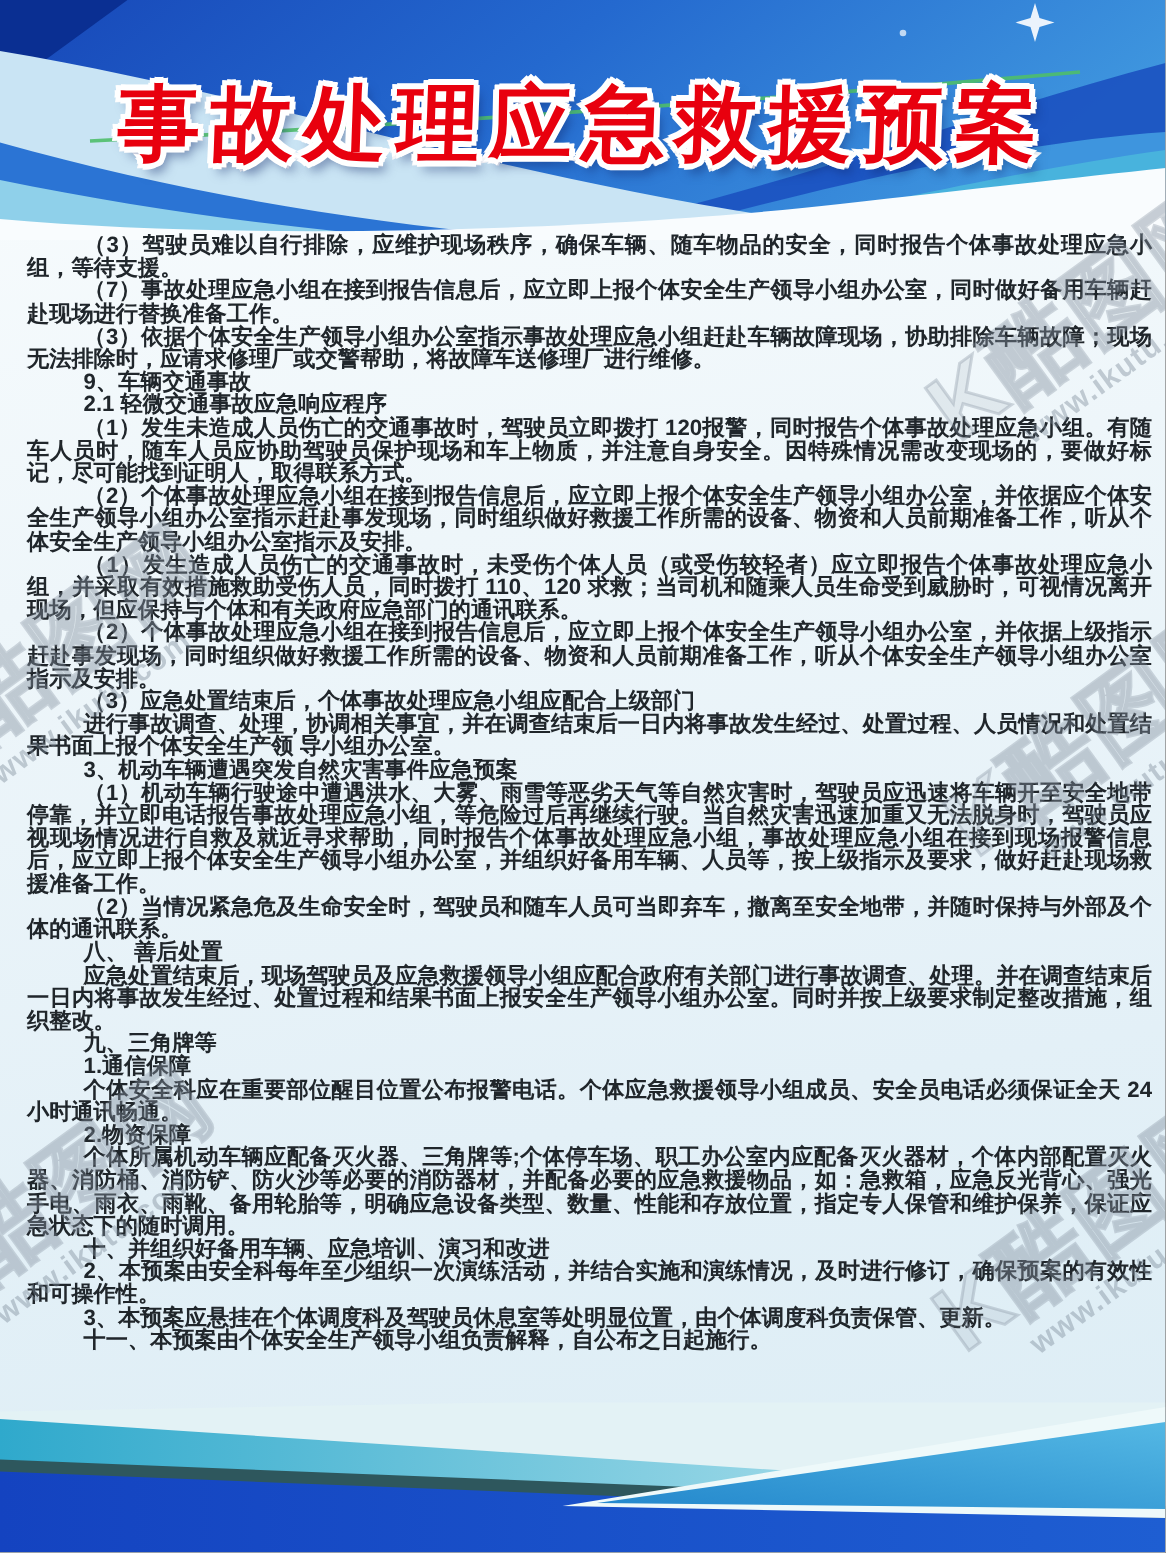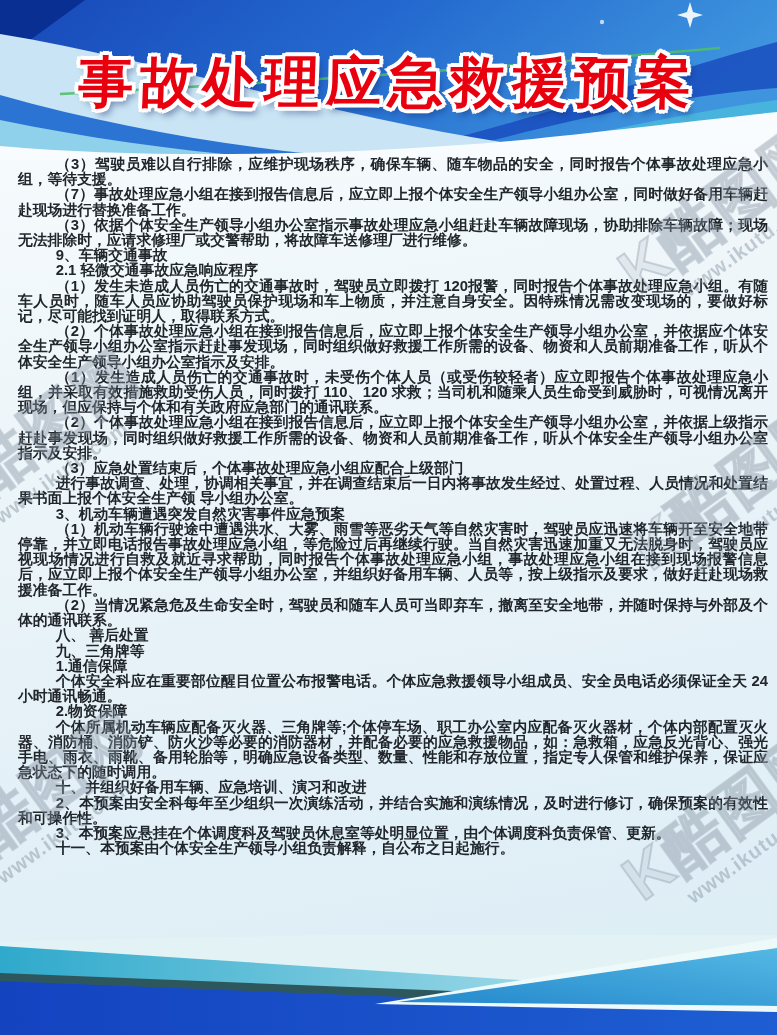--- a/index.html
+++ b/index.html
@@ -91,20 +91,21 @@
     <p>（1）发生未造成人员伤亡的交通事故时，驾驶员立即拨打 120报警，同时报告个体事故处理应急小组。有随车人员时，随车人员应协助驾驶员保护现场和车上物质，并注意自身安全。因特殊情况需改变现场的，要做好标记，尽可能找到证明人，取得联系方式。</p>
     <p>（2）个体事故处理应急小组在接到报告信息后，应立即上报个体安全生产领导小组办公室，并依据应个体安全生产领导小组办公室指示赶赴事发现场，同时组织做好救援工作所需的设备、物资和人员前期准备工作，听从个体安全生产领导小组办公室指示及安排。</p>
     <p>（1）发生造成人员伤亡的交通事故时，未受伤个体人员（或受伤较轻者）应立即报告个体事故处理应急小组，并采取有效措施救助受伤人员，同时拨打 110、120 求救；当司机和随乘人员生命受到威胁时，可视情况离开现场，但应保持与个体和有关政府应急部门的通讯联系。</p>
     <p>（2）个体事故处理应急小组在接到报告信息后，应立即上报个体安全生产领导小组办公室，并依据上级指示赶赴事发现场，同时组织做好救援工作所需的设备、物资和人员前期准备工作，听从个体安全生产领导小组办公室指示及安排。</p>
     <p>（3）应急处置结束后，个体事故处理应急小组应配合上级部门</p>
     <p>进行事故调查、处理，协调相关事宜，并在调查结束后一日内将事故发生经过、处置过程、人员情况和处置结果书面上报个体安全生产领 导小组办公室。</p>
     <p>3、机动车辆遭遇突发自然灾害事件应急预案</p>
     <p>（1）机动车辆行驶途中遭遇洪水、大雾、雨雪等恶劣天气等自然灾害时，驾驶员应迅速将车辆开至安全地带停靠，并立即电话报告事故处理应急小组，等危险过后再继续行驶。当自然灾害迅速加重又无法脱身时，驾驶员应视现场情况进行自救及就近寻求帮助，同时报告个体事故处理应急小组，事故处理应急小组在接到现场报警信息后，应立即上报个体安全生产领导小组办公室，并组织好备用车辆、人员等，按上级指示及要求，做好赶赴现场救援准备工作。</p>
     <p>（2）当情况紧急危及生命安全时，驾驶员和随车人员可当即弃车，撤离至安全地带，并随时保持与外部及个体的通讯联系。</p>
     <p>八、 善后处置</p>
+    <p>应急处置结束后，现场驾驶员及应急救援领导小组应配合政府有关部门进行事故调查、处理。并在调查结束后一日内将事故发生经过、处置过程和结果书面上报安全生产领导小组办公室。同时并按上级要求制定整改措施，组织整改。</p>
     <p>九、三角牌等</p>
     <p>1.通信保障</p>
     <p>个体安全科应在重要部位醒目位置公布报警电话。个体应急救援领导小组成员、安全员电话必须保证全天 24 小时通讯畅通。</p>
     <p>2.物资保障</p>
     <p>个体所属机动车辆应配备灭火器、三角牌等;个体停车场、职工办公室内应配备灭火器材，个体内部配置灭火器、消防桶、消防铲、防火沙等必要的消防器材，并配备必要的应急救援物品，如：急救箱，应急反光背心、强光手电、雨衣、雨靴、备用轮胎等，明确应急设备类型、数量、性能和存放位置，指定专人保管和维护保养，保证应急状态下的随时调用。</p>
     <p>十、并组织好备用车辆、应急培训、演习和改进</p>
     <p>2、本预案由安全科每年至少组织一次演练活动，并结合实施和演练情况，及时进行修订，确保预案的有效性和可操作性。</p>
     <p>3、本预案应悬挂在个体调度科及驾驶员休息室等处明显位置，由个体调度科负责保管、更新。</p>
     <p>十一、本预案由个体安全生产领导小组负责解释，自公布之日起施行。</p>
   </div>

